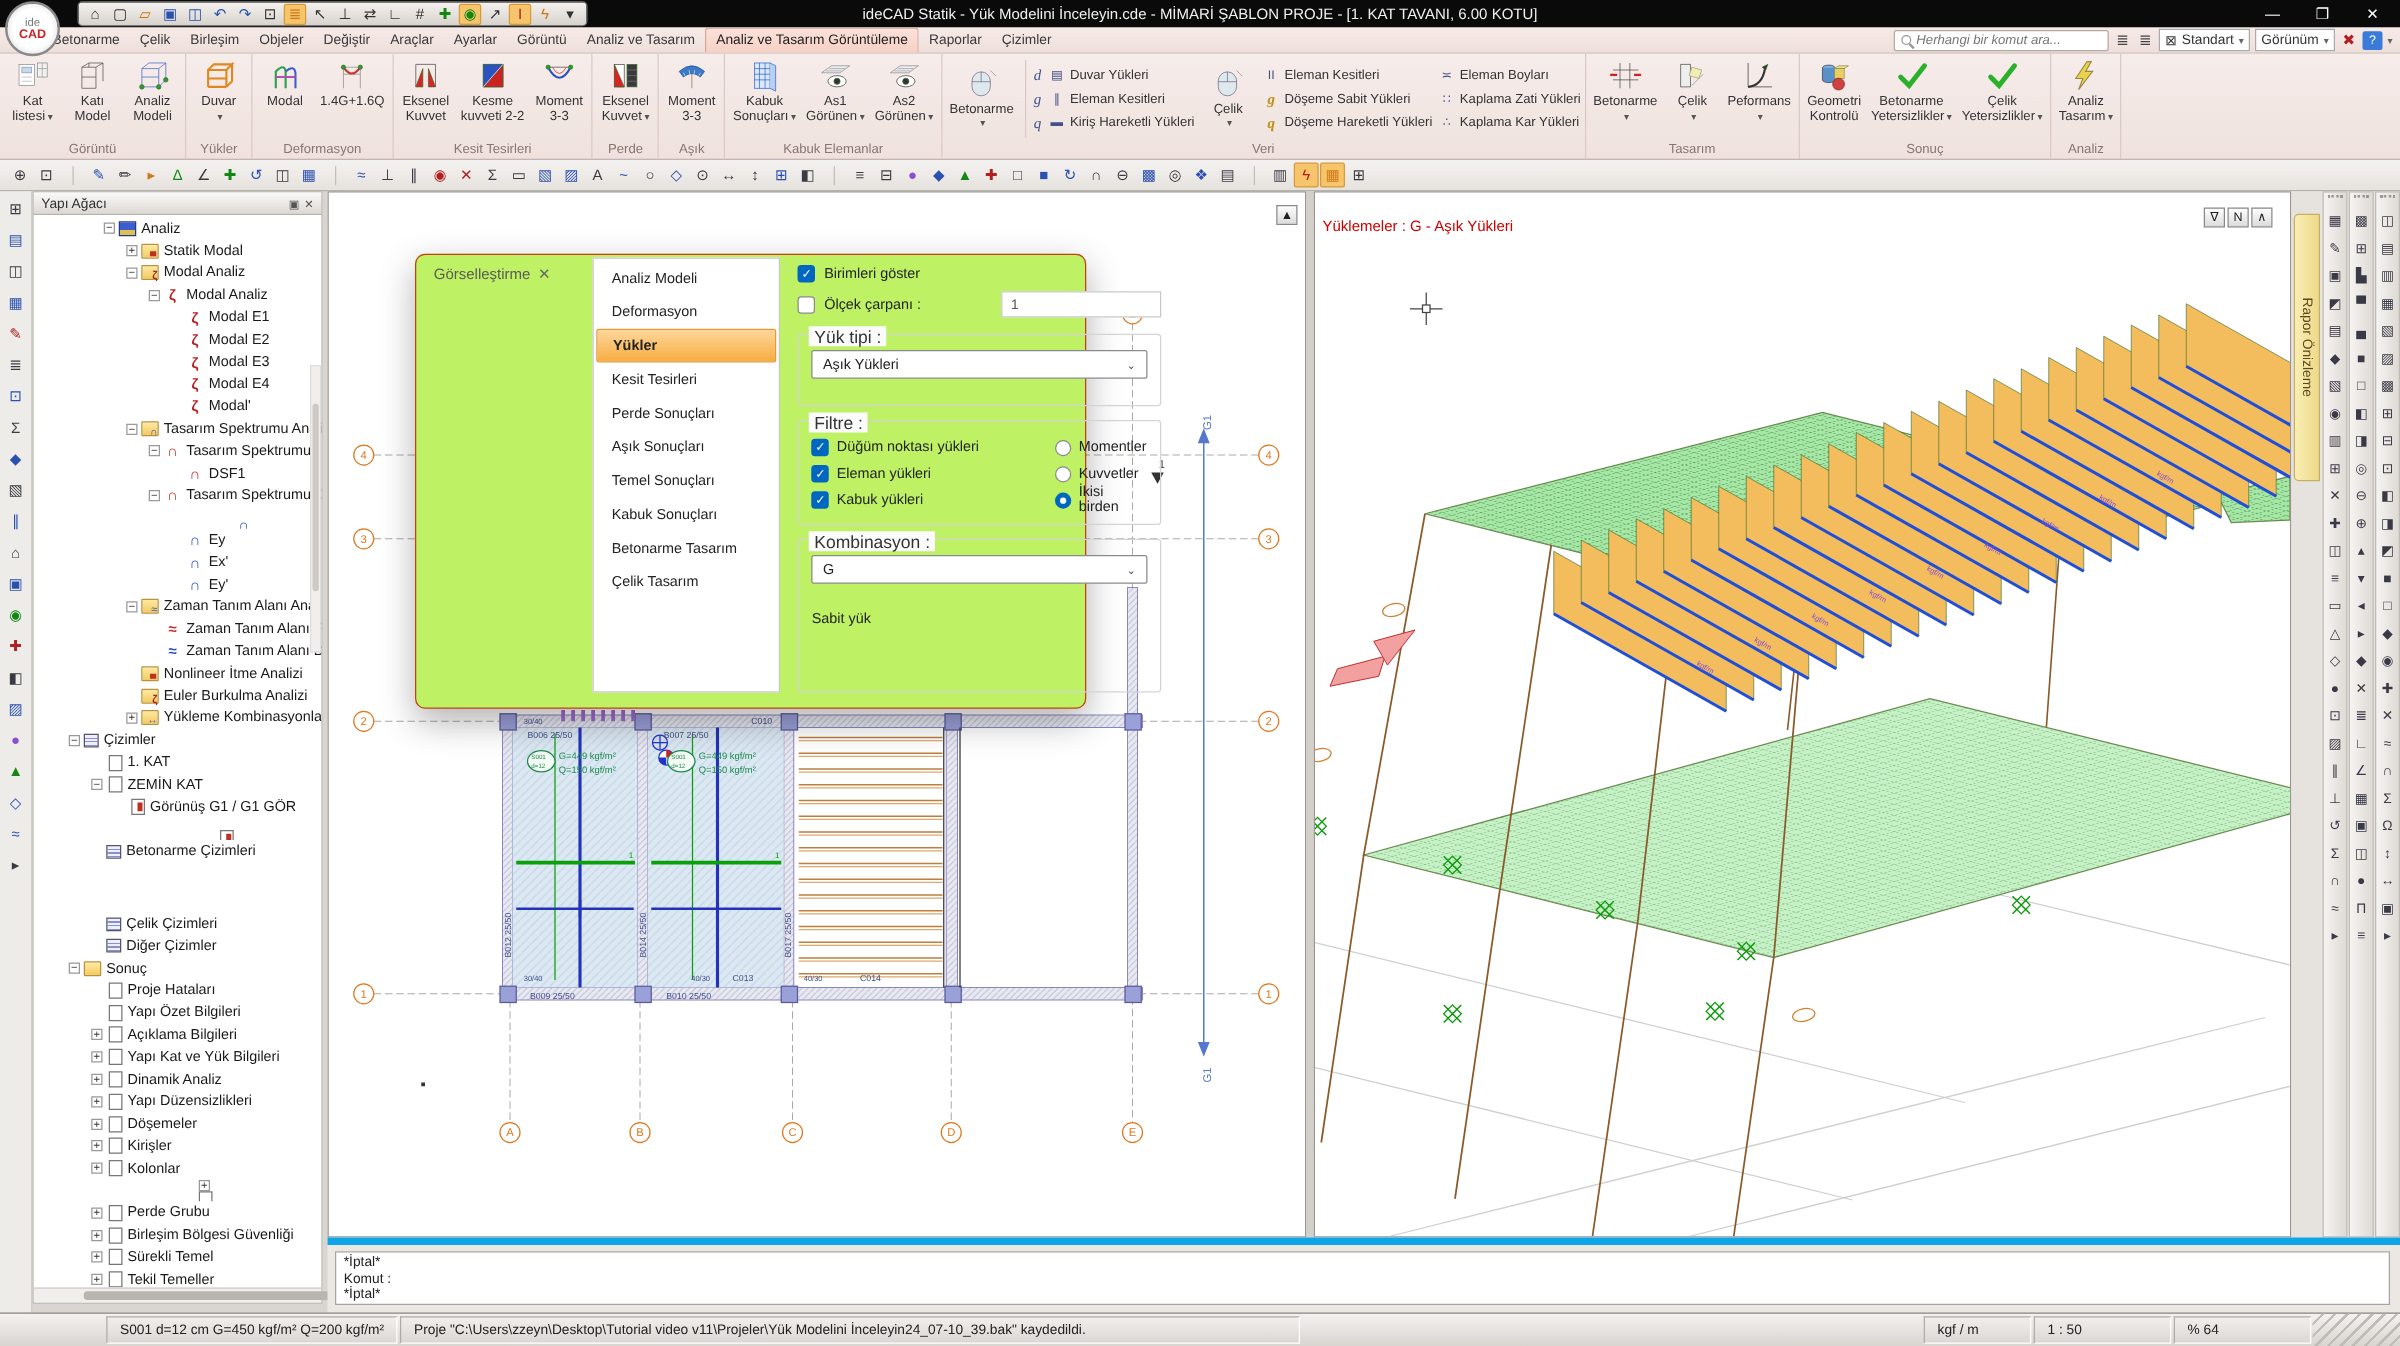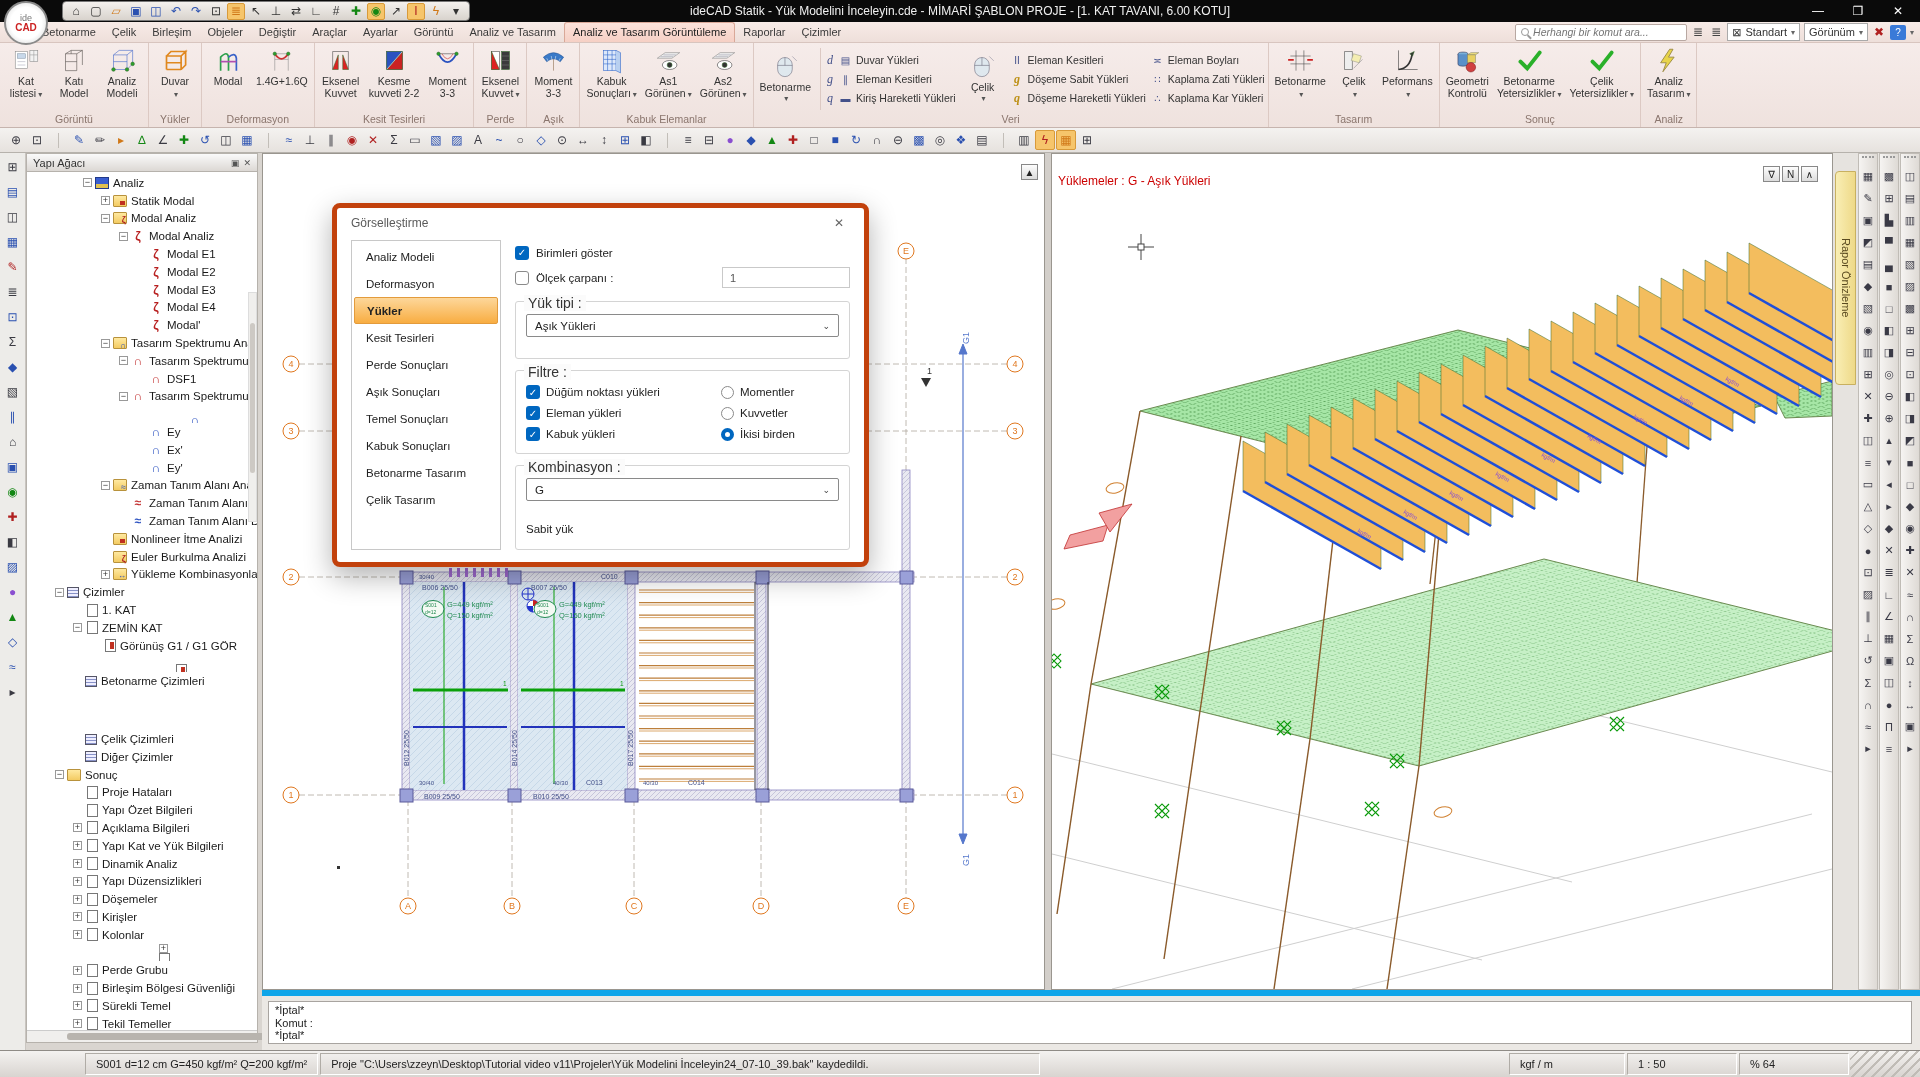--- a/index.html
+++ b/index.html
@@ -121,22 +121,22 @@
 
   
   .cmdpanel{position:absolute;left:262px;top:990px;width:1658px;height:60px;background:#ebe8e4;border-top:6px solid #0ea5e9}
   .cmdbox{position:absolute;left:6px;top:5px;right:8px;bottom:6px;background:#fff;border:1px solid #a8a4a0;padding:2px 6px;overflow:hidden}
   .cmdline{font-size:11px;color:#222;line-height:12.5px;white-space:pre}
   .statusbar{position:absolute;left:0;bottom:0;width:1920px;height:27px;background:linear-gradient(#f4f2f0,#d8d4d0);border-top:1px solid #8f8b86;display:flex;align-items:stretch;font-size:11px;color:#222}
   .sseg{display:flex;align-items:center;padding:0 10px;border:1px solid;border-color:#b0aca6 #fff #fff #b0aca6;margin:2px 1px;white-space:nowrap;overflow:hidden}
   .sgrip{width:70px;margin-left:auto;background:repeating-linear-gradient(135deg,transparent 0 5px,#c0bcb6 5px 7px)}
 
   
-  .dialog{position:absolute;left:332px;top:203px;width:537px;height:364px;background:#ffffff;border:5px solid #c2410c;border-radius:8px;
-          box-shadow:0 10px 28px rgba(0,0,0,.3);z-index:40;display:flex;flex-direction:column}
+  .dialog{position:absolute;left:332px;top:203px;width:537px;height:364px;background:#bef264;border:1px solid #c2410c;border-radius:8px;
+          box-shadow:0 10px 28px rgba(0,0,0,.3);z-index:40;display:flex;flex-direction:row}
   .dtitle{height:30px;display:flex;align-items:center;padding:0 14px;font-size:12px;color:#5a5a5a}
   .dtitle .sp{flex:1}
   .dclose{font-size:12px;color:#666;padding:2px 6px}
   .dbody{flex:1;display:flex;padding:2px 14px 12px;gap:14px}
   .dnav{width:150px;border:1px solid #c8c8c8;background:#fff;padding:2px;overflow:hidden}
   .dnavi{height:27px;display:flex;align-items:center;padding-left:12px;font-size:11.5px;color:#222;border-radius:2px}
   .dnavi.sel{background:linear-gradient(#fdd79a,#f8ad42);border:1px solid #e39b3c;font-weight:bold}
   .dcontent{flex:1;display:flex;flex-direction:column;font-size:11.5px;color:#222}
   .drow{display:flex;align-items:center;height:25px;gap:7px}
   .chk{width:14px;height:14px;border-radius:3px;flex:none}
@@ -1692,21 +1692,21 @@
           <div class="cmdline">Komut :</div>
         </div>
     </div>
   </div>
 
   <div class="statusbar">
     <div style="width:84px"></div>
     <div class="sseg">S001 d=12 cm G=450 kgf/m² Q=200 kgf/m²</div>
     <div class="sseg" style="min-width:720px">Proje "C:\Users\zzeyn\Desktop\Tutorial video v11\Projeler\Yük Modelini İnceleyin24_07-10_39.bak" kaydedildi.</div>
     <div class="sgrip" style="background:none"></div>
-    <div class="sseg" style="width:116px">kgf / m</div>
+    <div class="sseg" style="width:86px">kgf / m</div>
     <div class="sseg" style="width:110px">1 : 50</div>
     <div class="sseg" style="width:110px">% 64</div>
     <div class="sgrip" style="margin-left:0"></div>
   </div>
 
   <div class="dialog">
     <div class="dtitle">
       <span>Görselleştirme</span>
       <span class="sp"></span>
       <span class="dclose">✕</span>

